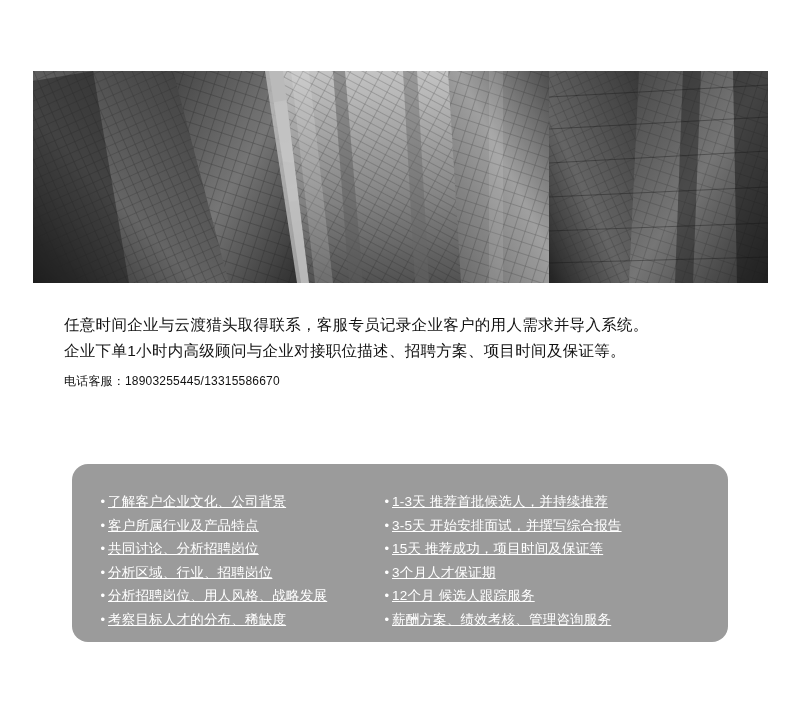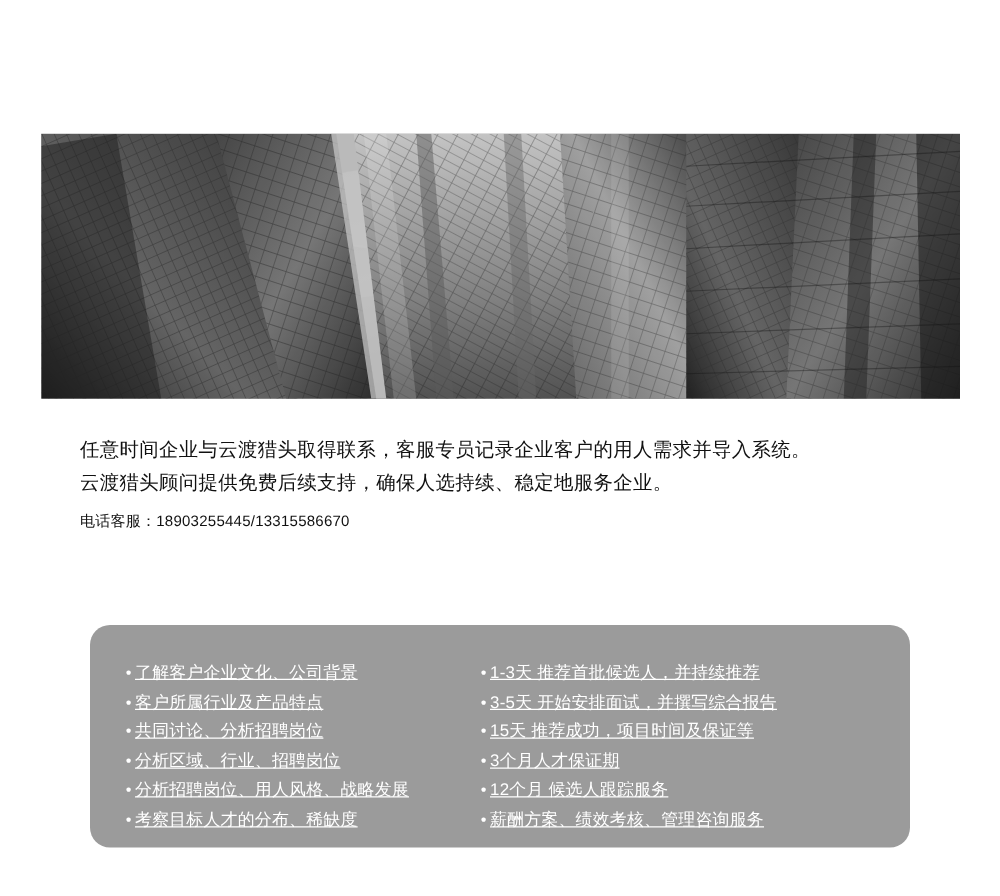--- a/index.html
+++ b/index.html
@@ -11,21 +11,20 @@
     height: 717px;
     background: #ffffff;
     font-family: "Liberation Sans", sans-serif;
     color: #1a1a1a;
     overflow: hidden;
   }
   .page {
     position: relative;
     width: 800px;
     height: 655px;
-    margin-top: 36px;
   }
 
   
   .hero {
     position: absolute;
     left: 33px;
     top: 71px;
     width: 735px;
     height: 212px;
     overflow: hidden;
@@ -188,21 +187,21 @@
 
       <polygon points="258,0 276,0 300,212 282,212" fill="#ffffff" opacity="0.18"></polygon>
       <polygon points="456,0 470,0 470,212 456,212" fill="#ffffff" opacity="0.12"></polygon>
 
       <rect x="0" y="0" width="735" height="212" fill="#000" opacity="0.05"></rect>
     </svg>
   </div>
 
   <div class="para-block">
     <div class="para-line">任意时间企业与云渡猎头取得联系，客服专员记录企业客户的用人需求并导入系统。</div>
-    <div class="para-line">云渡猎头顾问提供免费后续支持，确保人选持续、稳定地服务企业。</div>
+    <div class="para-line">企业下单1小时内高级顾问与企业对接职位描述、招聘方案、项目时间及保证等。</div>
     <div class="phone-line">电话客服：18903255445/13315586670</div>
   </div>
 
   <div class="panel">
     <div class="panel-cols">
 
       <div class="panel-col col-left">
         <div class="bullet-row">
           <span class="dot">•</span>
           <span class="bullet-text">了解客户企业文化、公司背景</span>

